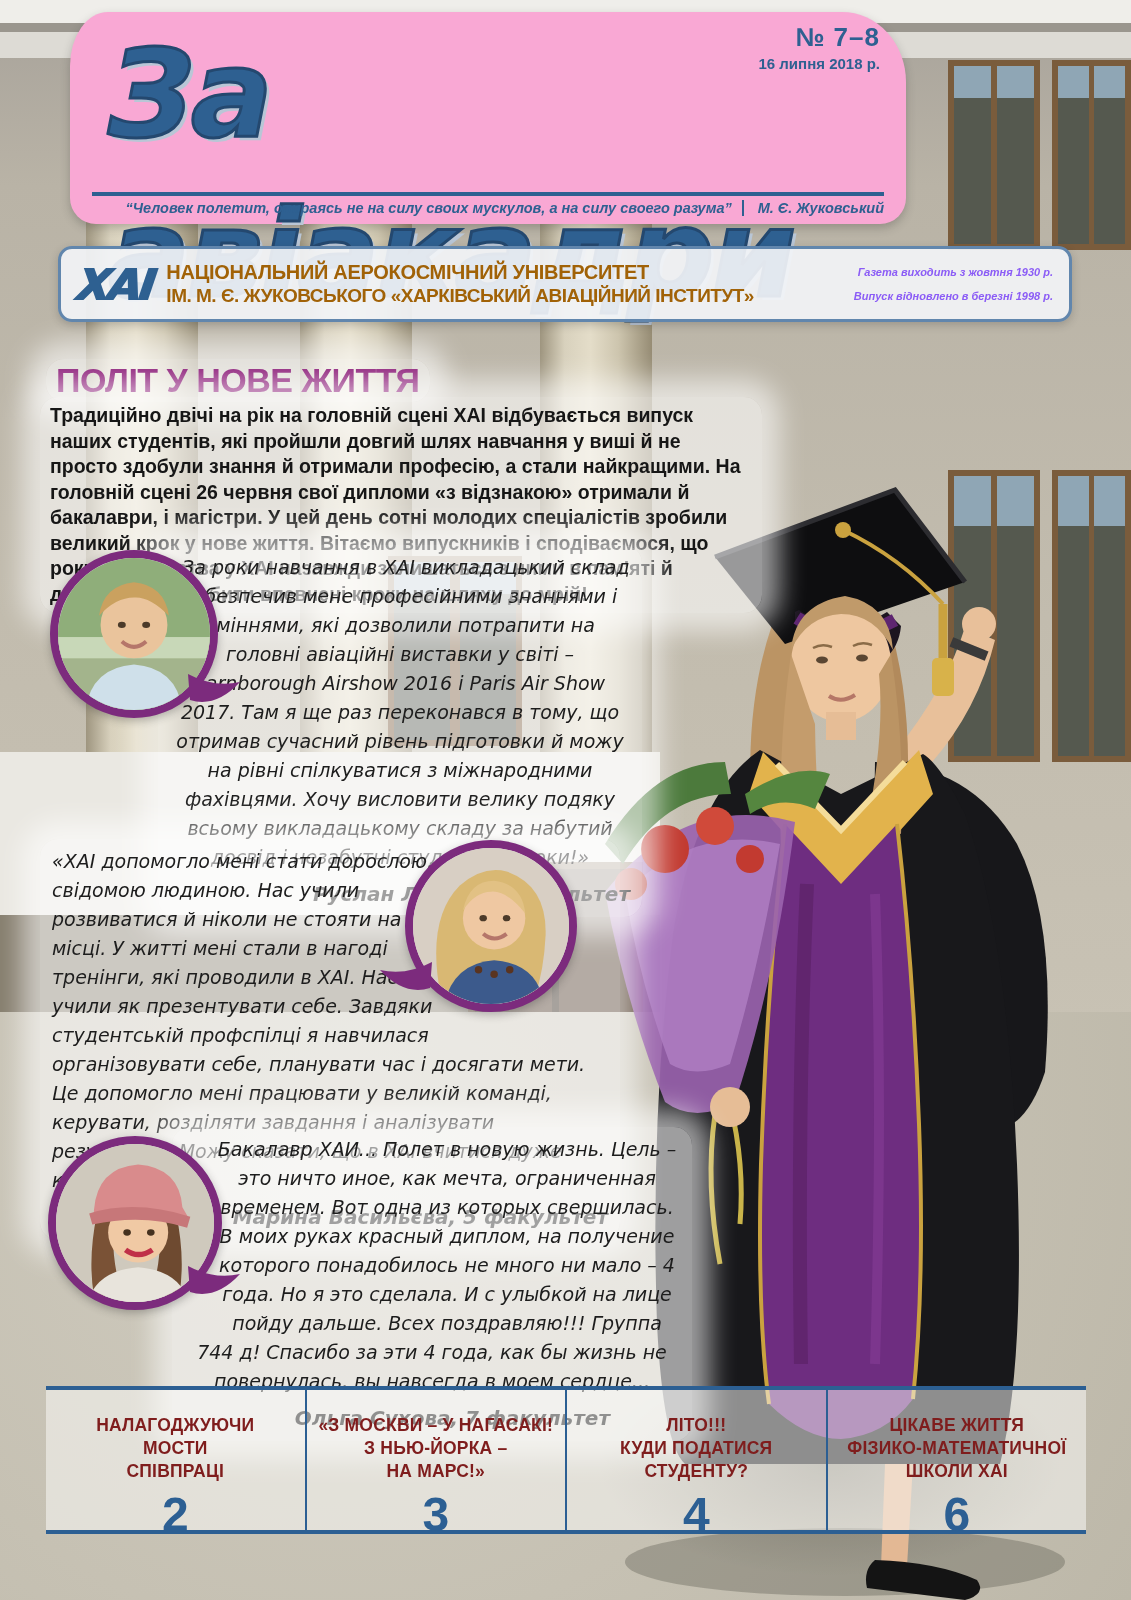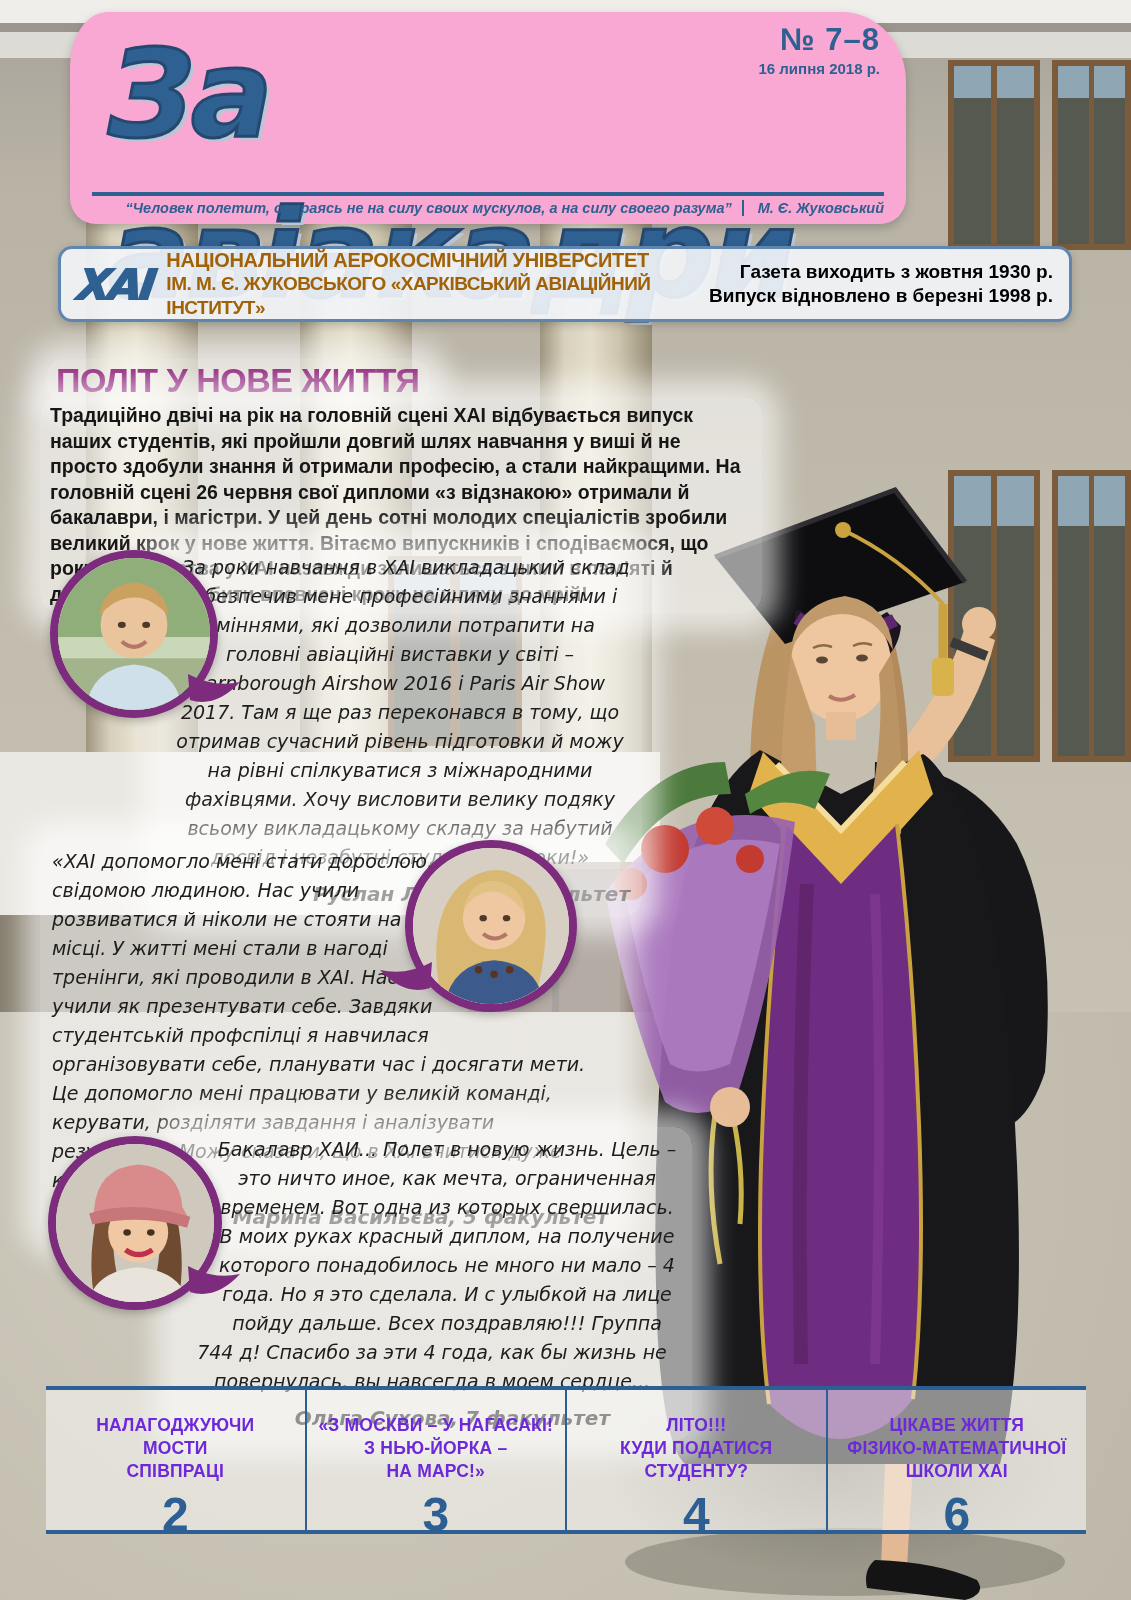--- a/index.html
+++ b/index.html
@@ -32,41 +32,41 @@
 
   
   .masthead{position:absolute;left:70px;top:12px;width:836px;height:212px;z-index:7;
         background:#f9a8d4;border-radius:38px 64px 26px 26px/54px 70px 26px 26px;
         box-shadow:0 4px 10px rgba(40,40,40,.25);}
   .mast-title{position:absolute;left:38px;top:2px;font-family:"DejaVu Sans",sans-serif;
         font-weight:bold;font-style:italic;font-size:122px;line-height:160px;
         color:#2e6091;letter-spacing:-4px;-webkit-text-stroke:3px #24486f;
         text-shadow:4px 4px 0 #b9c6d6;}
   .issue-box{position:absolute;right:26px;top:10px;text-align:right;color:#2e6091;}
-  .issue-no{font-size:31px;font-weight:bold;letter-spacing:1px;}
+  .issue-no{font-size:26px;font-weight:bold;letter-spacing:1px;}
   .issue-date{font-size:15px;font-weight:bold;margin-top:2px;}
   .motto-row{position:absolute;left:22px;right:22px;bottom:8px;border-top:4px solid #2e6091;
         padding-top:4px;display:flex;align-items:center;color:#2e6091;}
   .motto{flex:1;text-align:right;font-size:14.5px;font-weight:bold;font-style:italic;}
   .motto-author{padding-left:14px;margin-left:10px;border-left:2px solid #2e6091;
         font-size:14.5px;font-weight:bold;font-style:italic;}
 
   
   .unibar{position:absolute;left:58px;top:246px;width:1014px;height:76px;z-index:7;
         background:rgba(242,244,247,.92);border:3px solid #6186ad;border-radius:14px;
         box-sizing:border-box;display:flex;align-items:center;padding:0 16px;gap:14px;
         box-shadow:0 3px 8px rgba(40,40,40,.22);}
   .xai-logo{font-family:"DejaVu Sans",sans-serif;font-weight:bold;font-style:italic;
         font-size:44px;color:#2e6091;letter-spacing:-3px;transform:skewX(-8deg);
         text-shadow:2px 0 0 #2e6091;}
   .uni-names{flex:1;color:#a16207;font-weight:bold;line-height:24px;}
   .uni-l1{font-size:20px;letter-spacing:-0.3px;}
   .uni-l2{font-size:19px;letter-spacing:-0.5px;}
-  .uni-info{text-align:right;color:#000000;font-weight:bold;
-        font-size:19px;line-height:24px;}
+  .uni-info{text-align:right;color:#8b5cf6;font-weight:bold;font-style:italic;
+        font-size:11px;line-height:24px;}
 
   
   .glow{background:rgba(255,255,255,.58);border-radius:18px;
         box-shadow:0 0 26px 18px rgba(255,255,255,.58);margin-top:33px;}
   .headline{position:absolute;left:46px;top:326px;z-index:5;padding:2px 10px;
         font-size:34px;font-weight:bold;color:#8c1d79;letter-spacing:-0.5px;}
   .lead{position:absolute;left:40px;top:364px;width:702px;z-index:5;padding:6px 10px;
         font-size:19.5px;font-weight:bold;line-height:25.5px;color:#161616;}
 
   .quote{position:absolute;z-index:5;font-family:"DejaVu Sans",sans-serif;
@@ -90,21 +90,21 @@
   .p3{left:48px;top:1136px;width:158px;height:158px;}
   .tail{position:absolute;z-index:6;}
 
   
   .footer-nav{position:absolute;left:46px;top:1386px;width:1040px;height:148px;z-index:8;
         box-sizing:border-box;border-top:4px solid #2c5f93;border-bottom:4px solid #2c5f93;
         background:rgba(252,252,250,.52);display:flex;}
   .nav-item{flex:1;text-align:center;padding-top:24px;border-right:2px solid #2c5f93;
         cursor:pointer;}
   .nav-item:last-child{border-right:none;border-radius:18px;}
-  .nav-title{font-size:17.5px;font-weight:bold;color:#6d28d9;line-height:23px;
+  .nav-title{font-size:17.5px;font-weight:bold;color:#7f1d1d;line-height:23px;
         white-space:pre-line;letter-spacing:0.2px;}
   .nav-page{font-size:48px;font-weight:bold;color:#2c5f93;margin-top:8px;line-height:48px;}
 </style>
 </head>
 <body>
 
 <div class="page">
 
   <div class="bg">
     <div class="wall"></div>

